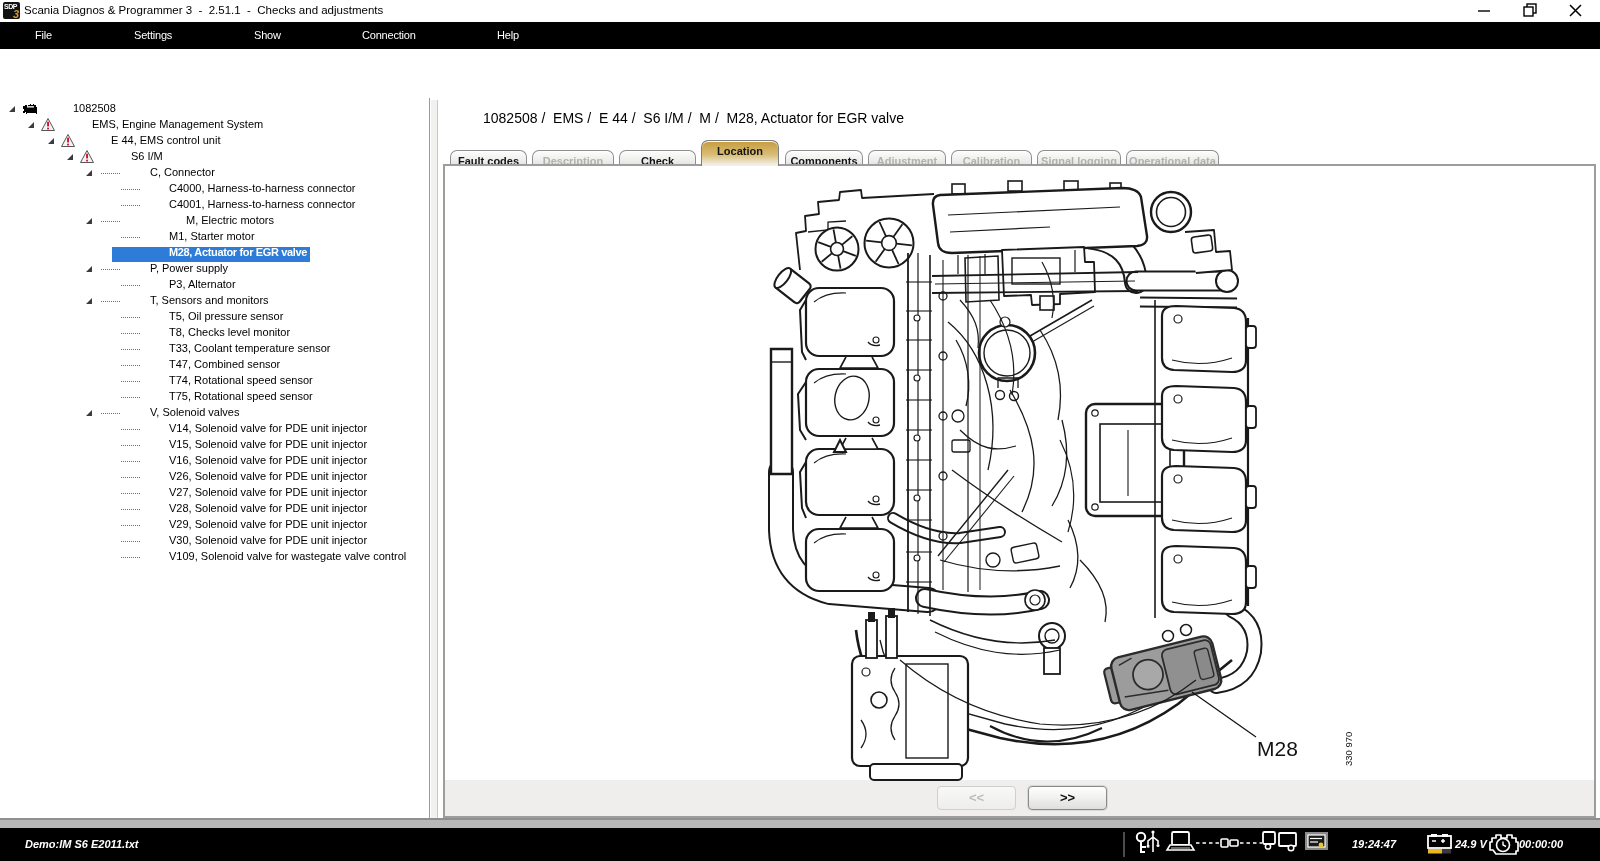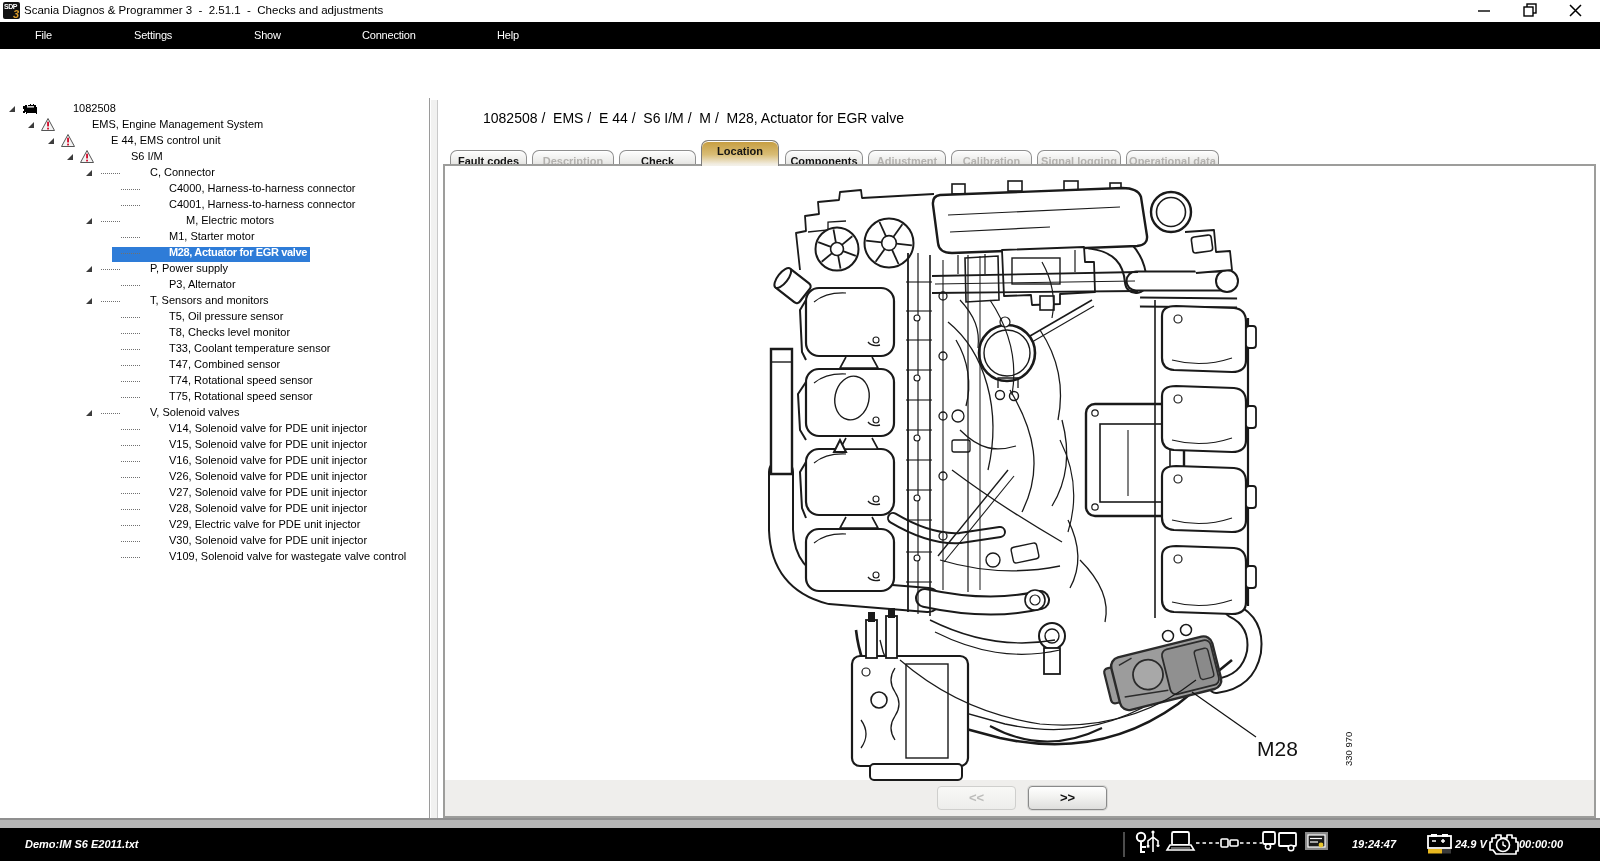--- a/index.html
+++ b/index.html
@@ -155,21 +155,21 @@
         <div class="abs" style="left:169px;top:340px;font-size:11px;white-space:nowrap;">V15, Solenoid valve for PDE unit injector</div>
       <div class="tdots" style="left:121px;top:359px"></div>
         <div class="abs" style="left:169px;top:356px;font-size:11px;white-space:nowrap;">V16, Solenoid valve for PDE unit injector</div>
       <div class="tdots" style="left:121px;top:375px"></div>
         <div class="abs" style="left:169px;top:372px;font-size:11px;white-space:nowrap;">V26, Solenoid valve for PDE unit injector</div>
       <div class="tdots" style="left:121px;top:391px"></div>
         <div class="abs" style="left:169px;top:388px;font-size:11px;white-space:nowrap;">V27, Solenoid valve for PDE unit injector</div>
       <div class="tdots" style="left:121px;top:407px"></div>
         <div class="abs" style="left:169px;top:404px;font-size:11px;white-space:nowrap;">V28, Solenoid valve for PDE unit injector</div>
       <div class="tdots" style="left:121px;top:423px"></div>
-        <div class="abs" style="left:169px;top:420px;font-size:11px;white-space:nowrap;">V29, Electric valve for PDE unit injector</div>
+        <div class="abs" style="left:169px;top:420px;font-size:11px;white-space:nowrap;">V29, Solenoid valve for PDE unit injector</div>
       <div class="tdots" style="left:121px;top:439px"></div>
         <div class="abs" style="left:169px;top:436px;font-size:11px;white-space:nowrap;">V30, Solenoid valve for PDE unit injector</div>
       <div class="tdots" style="left:121px;top:455px"></div>
         <div class="abs" style="left:169px;top:452px;font-size:11px;white-space:nowrap;">V109, Solenoid valve for wastegate valve control</div>
     </div>
     <div id="scrollbar"></div>
     <div id="breadcrumb">1082508&nbsp;/&nbsp; EMS&nbsp;/&nbsp; E 44&nbsp;/&nbsp; S6 I/M&nbsp;/&nbsp; M&nbsp;/&nbsp; M28, Actuator for EGR valve</div>
 
     <div class="rtab" style="left:450px;width:77px">Fault codes</div>
     <div class="rtab dis" style="left:532px;width:82px">Description</div>

